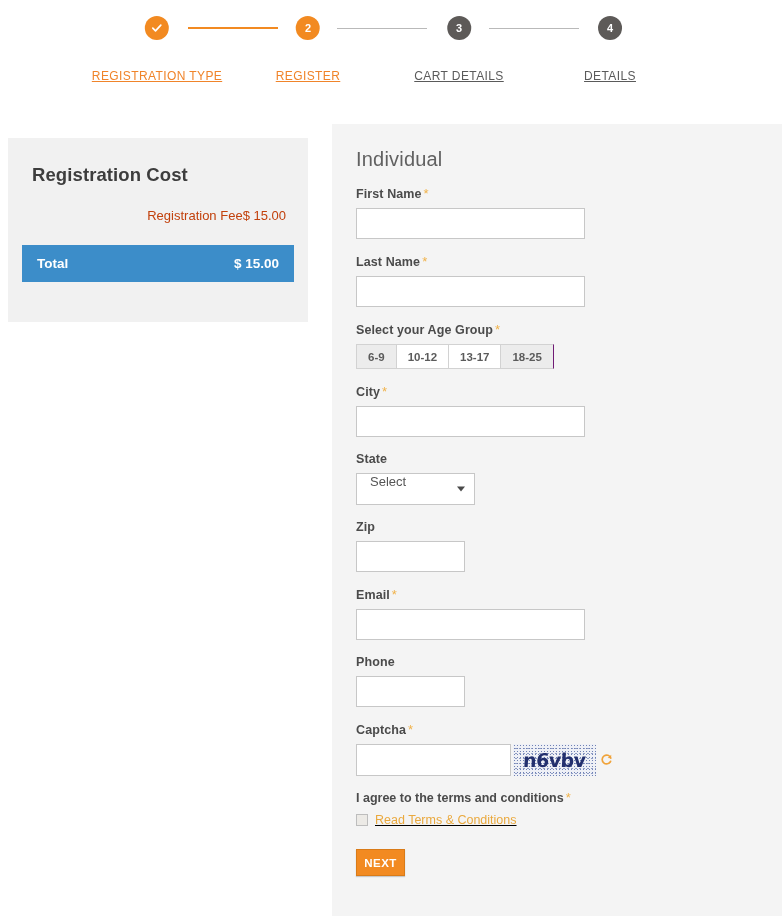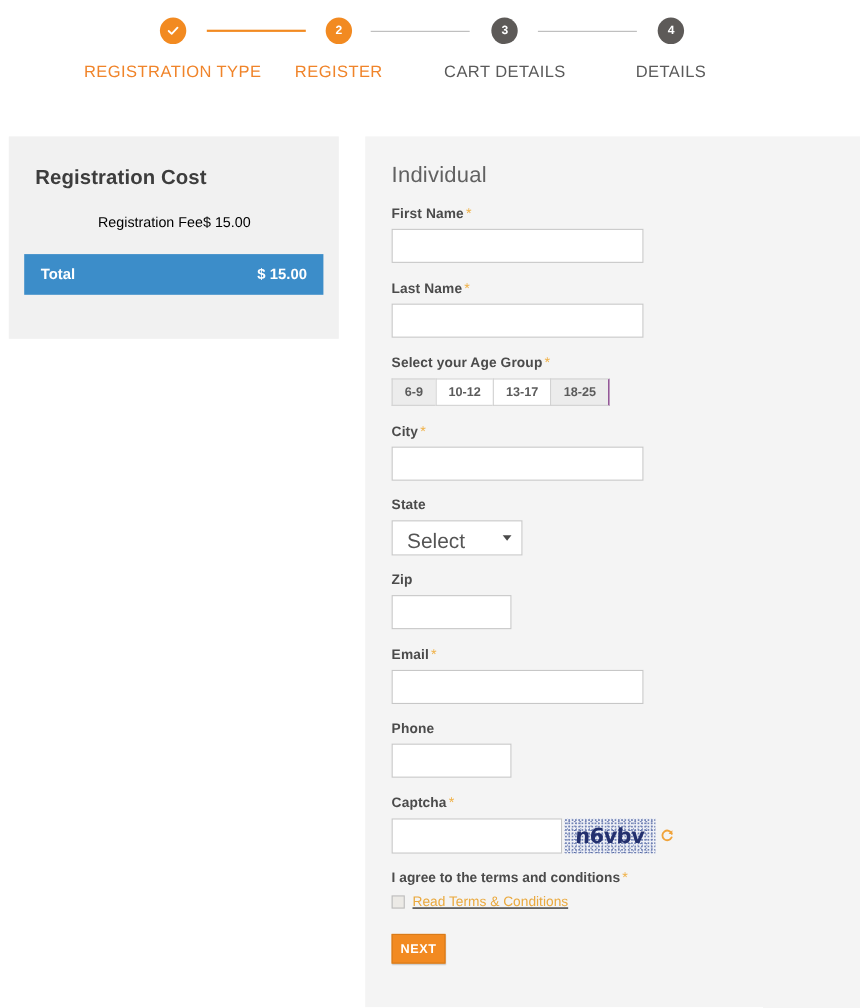--- a/index.html
+++ b/index.html
@@ -23,44 +23,45 @@
   }
   .step-circle {
     width: 24px; height: 24px; border-radius: 50%;
     display: flex; align-items: center; justify-content: center;
     font-size: 11px; font-weight: bold; color: #ffffff;
     line-height: 1;
   }
   .step-circle.done, .step-circle.active { background: #f28a21; }
   .step-circle.todo { background: #5d5a58; }
   .step-label {
-    margin-top: 17px; font-size: 15px; letter-spacing: 0.4px;
+    margin-top: 29px; font-size: 12px; letter-spacing: 0.4px;
     white-space: nowrap;
+    text-decoration: underline;
   }
   .step-label.on { color: #f0842a; }
   .step-label.off { color: #5a5a5a; }
   .check-glyph { display:block; width: 12px; height: 12px; }
 
   .connector { position: absolute; top: 27px; height: 2px; }
   .connector.filled { background: #f28a21; }
   .connector.empty  { background: #b9b9b9; height: 1px; top: 28px; }
 
   
   .cost-panel {
-    position: absolute; left: 8px; top: 124px; width: 300px; height: 184px;
+    position: absolute; left: 8px; top: 138px; width: 300px; height: 184px;
     background: #f1f1f1;
   }
   .cost-title {
     position: absolute; left: 24px; top: 26px;
     font-size: 18.5px; color: #3d3d3d; font-weight: bold; letter-spacing: .1px;
   }
   .cost-row {
     position: absolute; left: 23px; top: 70px; width: 255px;
-    display: flex; justify-content: center; align-items: baseline;
-    font-size: 13px; color: #000000;
+    display: flex; justify-content: flex-end; align-items: baseline;
+    font-size: 13px; color: #c2410c;
   }
   .total-bar {
     position: absolute; left: 14px; top: 107px; width: 272px; height: 37px;
     background: #3c8dc9; display: flex; align-items: center;
     justify-content: space-between; padding: 0 15px;
     color: #ffffff; font-size: 13.5px; font-weight: bold;
   }
 
   
   .form-panel {
@@ -94,22 +95,22 @@
     display: flex; align-items: center; justify-content: center;
     border: 1px solid #d2d2d2; border-right: none;
     font-size: 11.5px; color: #5b5b5b; background: #ffffff;
   }
   .seg:last-child { border-right: 1px solid #701a75; }
   .seg.shaded { background: #ececec; }
 
   
   .select-box {
     position: relative; width: 119px; height: 32px; background: #ffffff;
-    border: 1px solid #c7c7c7; display: flex; align-items: flex-end;
-    padding-left: 13px; font-size: 19px; color: #555;
+    border: 1px solid #c7c7c7; display: flex; align-items: flex-start;
+    padding-left: 13px; font-size: 13px; color: #555;
   }
   .caret {
     position: absolute; right: 9px; top: 50%; transform: translateY(-50%);
     width: 0; height: 0; border-left: 4.5px solid transparent;
     border-right: 4.5px solid transparent; border-top: 5px solid #4a4a4a;
   }
 
   
   .captcha-row { display: flex; align-items: flex-start; }
   .captcha-input { width: 155px; height: 32px; }

